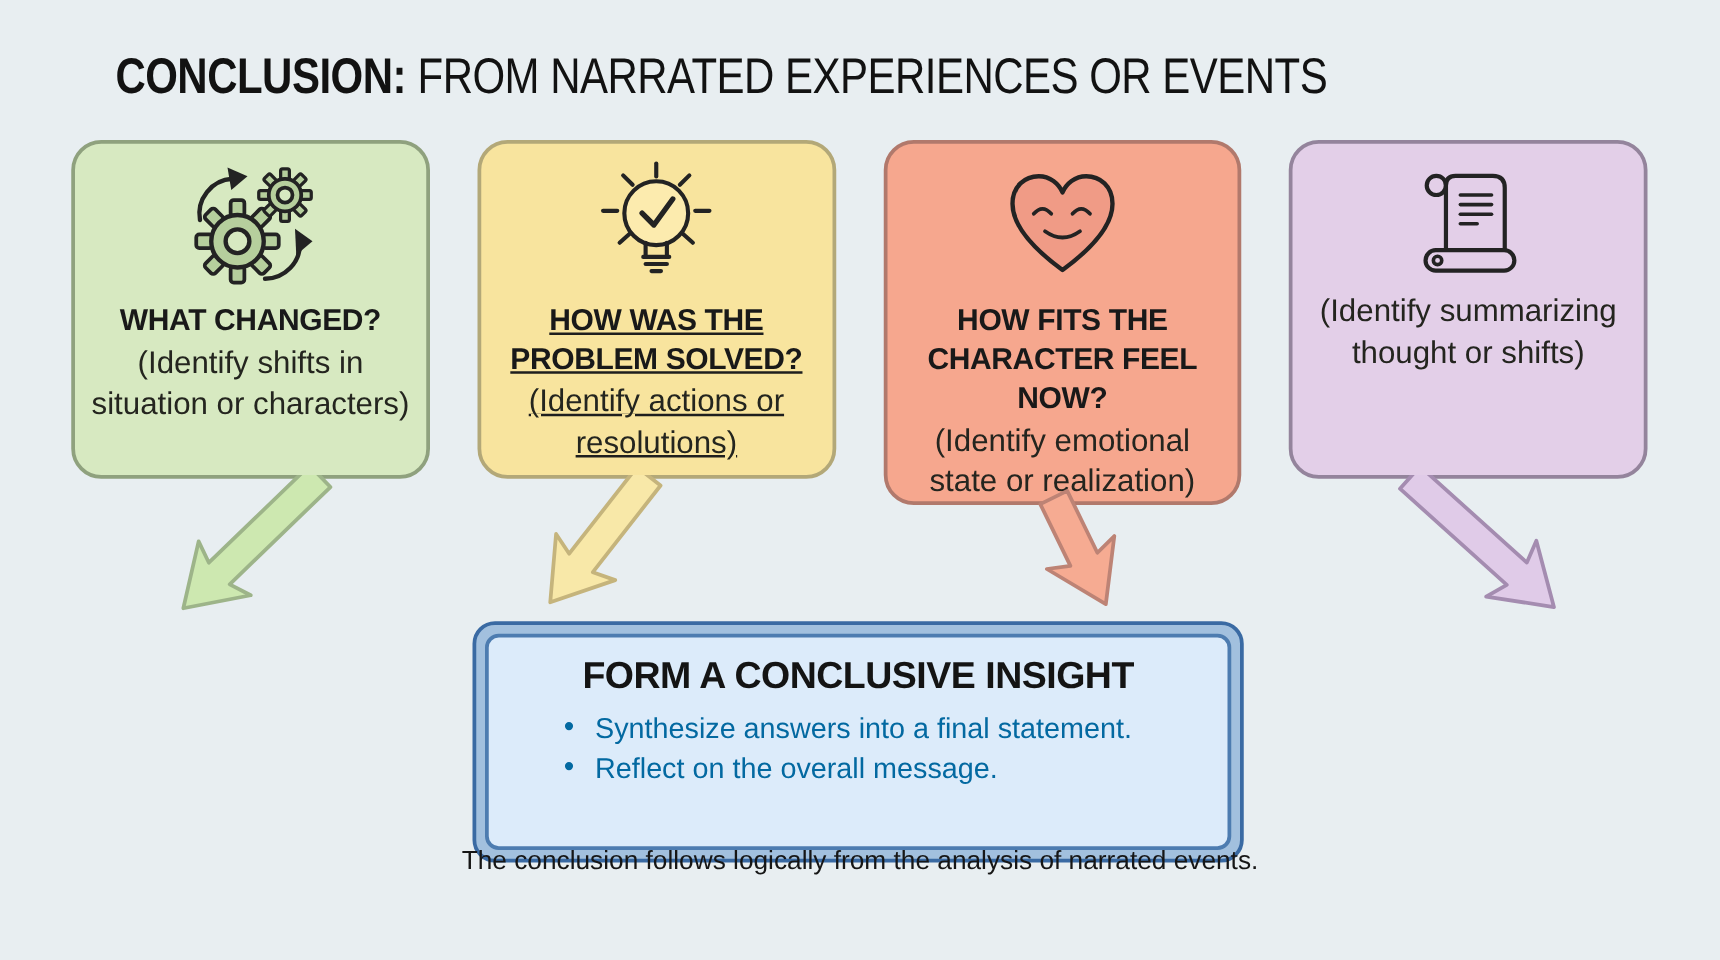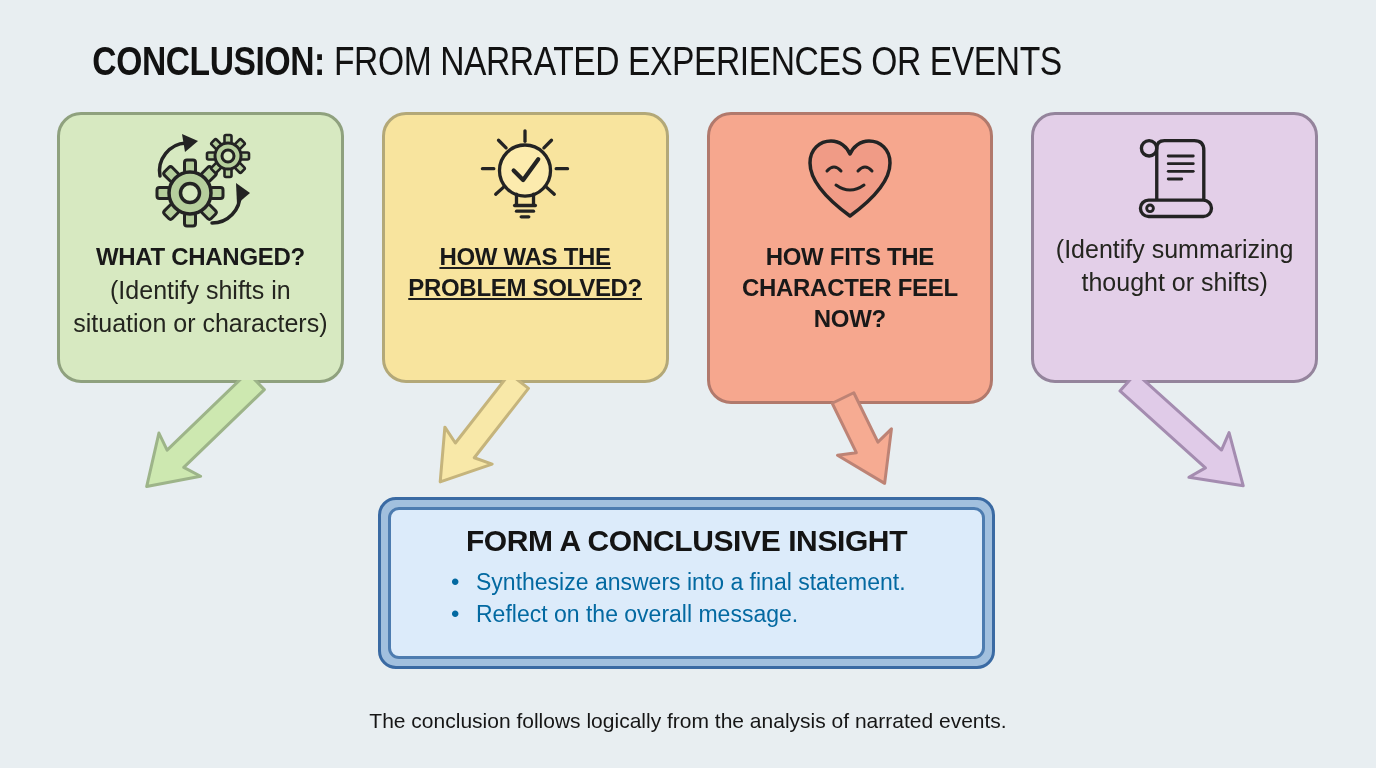--- a/index.html
+++ b/index.html
@@ -42,21 +42,21 @@
     margin-top:10px;color:#191919;
   }
   .card-sub{font-size:25px;line-height:1.3;margin-top:2px;color:#24251f;}
 
   
   .arrow-layer{position:absolute;left:0;top:380px;pointer-events:none;}
   .arrow-layer path{stroke-width:3;stroke-linejoin:round;}
 
   
   .insight{
-    position:absolute;left:378px;top:497px;width:617px;height:172px;
+    position:absolute;left:378px;top:497px;width:617px;height:193px;
     box-sizing:border-box;border:3px solid #3a6aa3;border-radius:18px;
     background:#a2c0de;padding:7px;
   }
   .insight-inner{
     box-sizing:border-box;height:100%;
     border:3px solid #4d7cb0;border-radius:11px;background:#dcebfa;
     padding:12px 20px 0 58px;
   }
   .insight-heading{
     font-weight:bold;font-size:30px;letter-spacing:-0.4px;color:#141414;
@@ -66,21 +66,21 @@
   .insight-bullets li{
     list-style:none;position:relative;padding-left:27px;
     font-size:23px;line-height:1.4;color:#0369a1;
   }
   .insight-bullets li::before{
     content:"\2022";position:absolute;left:2px;top:-1px;font-size:24px;
   }
 
   
   .footnote{
-    position:absolute;top:709px;left:0;width:100%;text-align:center;
+    position:absolute;top:677px;left:0;width:100%;text-align:center;
     font-size:21px;color:#161616;
   }
 
   
   .icon-stroke{stroke:#232323;fill:none;stroke-linecap:round;stroke-linejoin:round;}
 </style>
 </head>
 <body>
 
 <h1 class="main-title">
@@ -152,32 +152,34 @@
         <g class="icon-stroke" stroke-width="3.5">
           <path d="M39,70 V80"></path>
           <path d="M57,70 V80"></path>
           <path d="M37,82 H59"></path>
           <path d="M39,88 H57"></path>
           <path d="M44,94 H52"></path>
         </g>
       </svg>
     </div>
     <div class="card-heading">HOW WAS THE PROBLEM SOLVED?</div>
+    <div class="card-sub">(Identify actions or resolutions)</div>
   </div>
 
   <div class="card card-red">
     <div class="card-icon">
       <svg width="100" height="90" viewBox="0 0 100 90">
         <path d="M50,81 C24,62 10,44 10,28 C10,14 20,6 31,6 C40,6 47,12 50,19 C53,12 60,6 69,6 C80,6 90,14 90,28 C90,44 76,62 50,81 Z" fill="#f09b86" stroke="#232323" stroke-width="3.5" stroke-linejoin="round"></path>
         <path class="icon-stroke" stroke-width="3" d="M27,36 Q34,28 41,36"></path>
         <path class="icon-stroke" stroke-width="3" d="M58,36 Q65,28 72,36"></path>
         <path class="icon-stroke" stroke-width="3" d="M36,50 Q50,60 64,50"></path>
       </svg>
     </div>
     <div class="card-heading">HOW FITS THE CHARACTER FEEL NOW?</div>
+    <div class="card-sub">(Identify emotional state or realization)</div>
   </div>
 
   <div class="card card-purple">
     <div class="card-icon">
       <svg width="96" height="100" viewBox="0 0 100 100">
         <circle cx="23" cy="17" r="8" class="icon-stroke" stroke-width="3.5"></circle>
         <path class="icon-stroke" stroke-width="3.5" d="M31,74 L31,17 Q31,9 39,9 L70,9 Q80,9 80,19 L80,74"></path>
         <rect x="14" y="71" width="74" height="17" rx="8.5" fill="#e3cfe8" stroke="#232323" stroke-width="3.5"></rect>
         <circle cx="24" cy="79.5" r="3.5" class="icon-stroke" stroke-width="3"></circle>
         <g class="icon-stroke" stroke-width="3">

